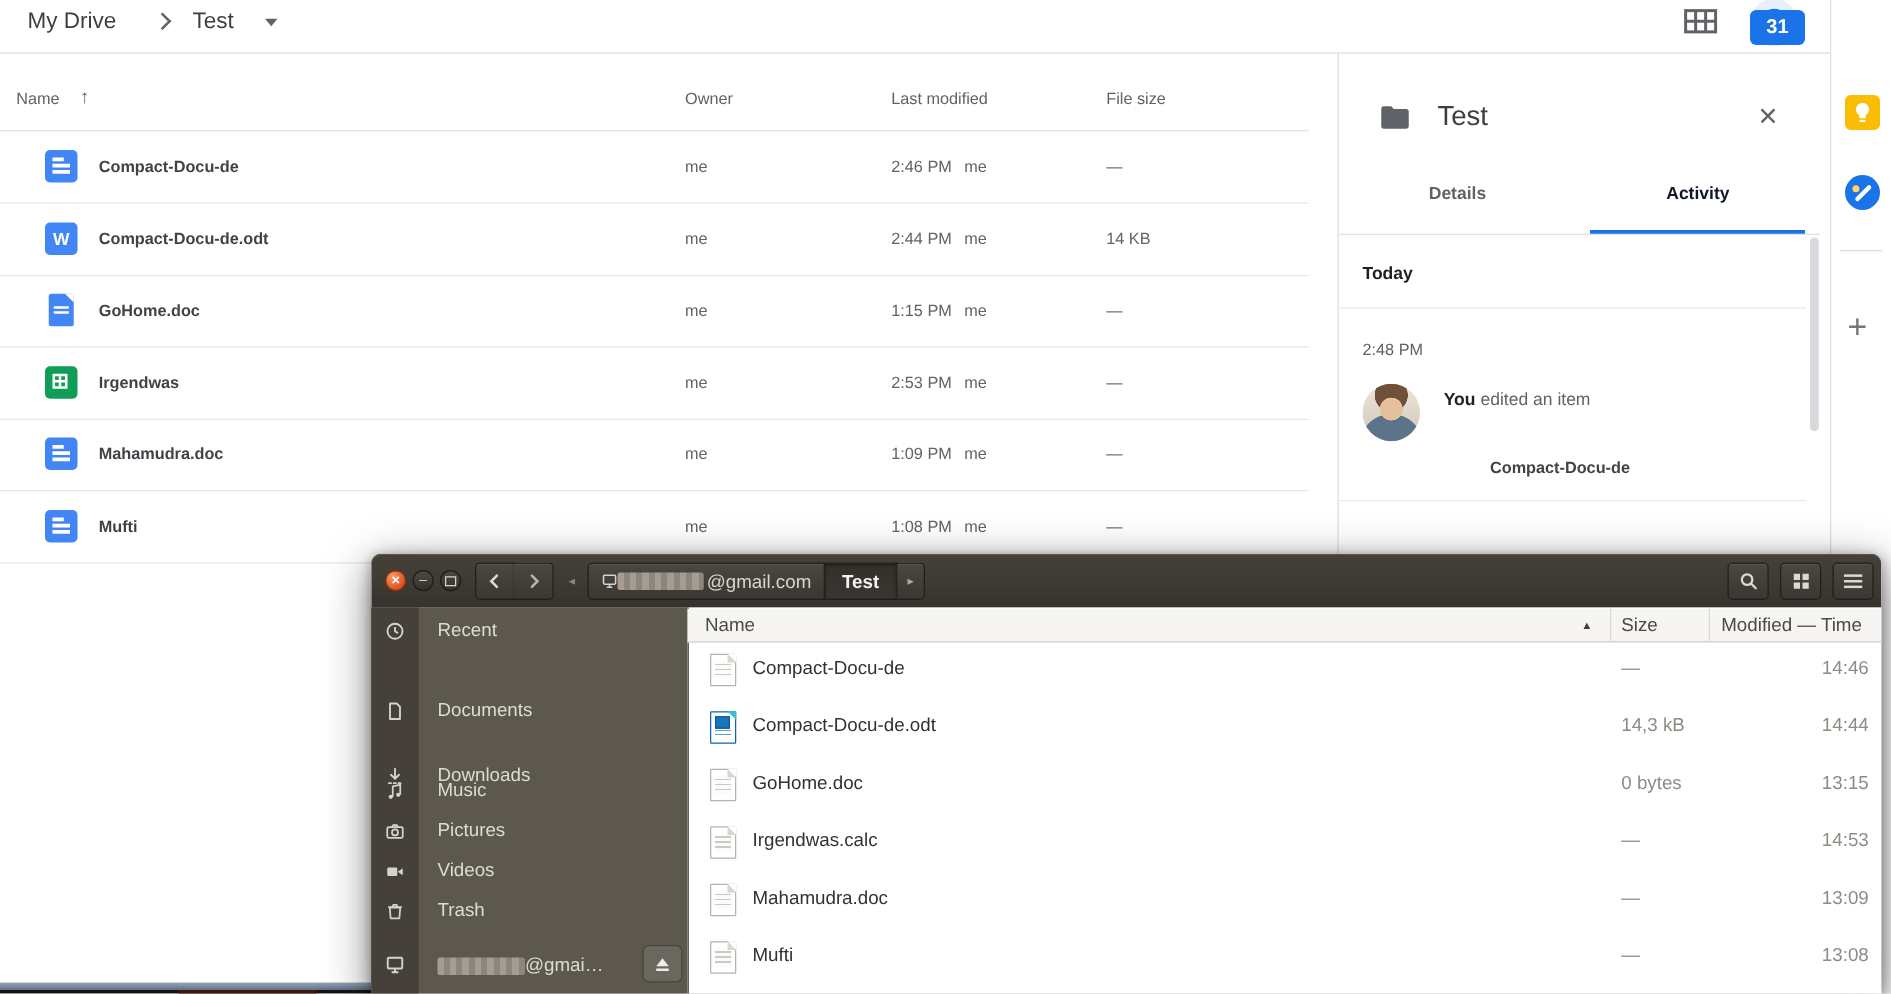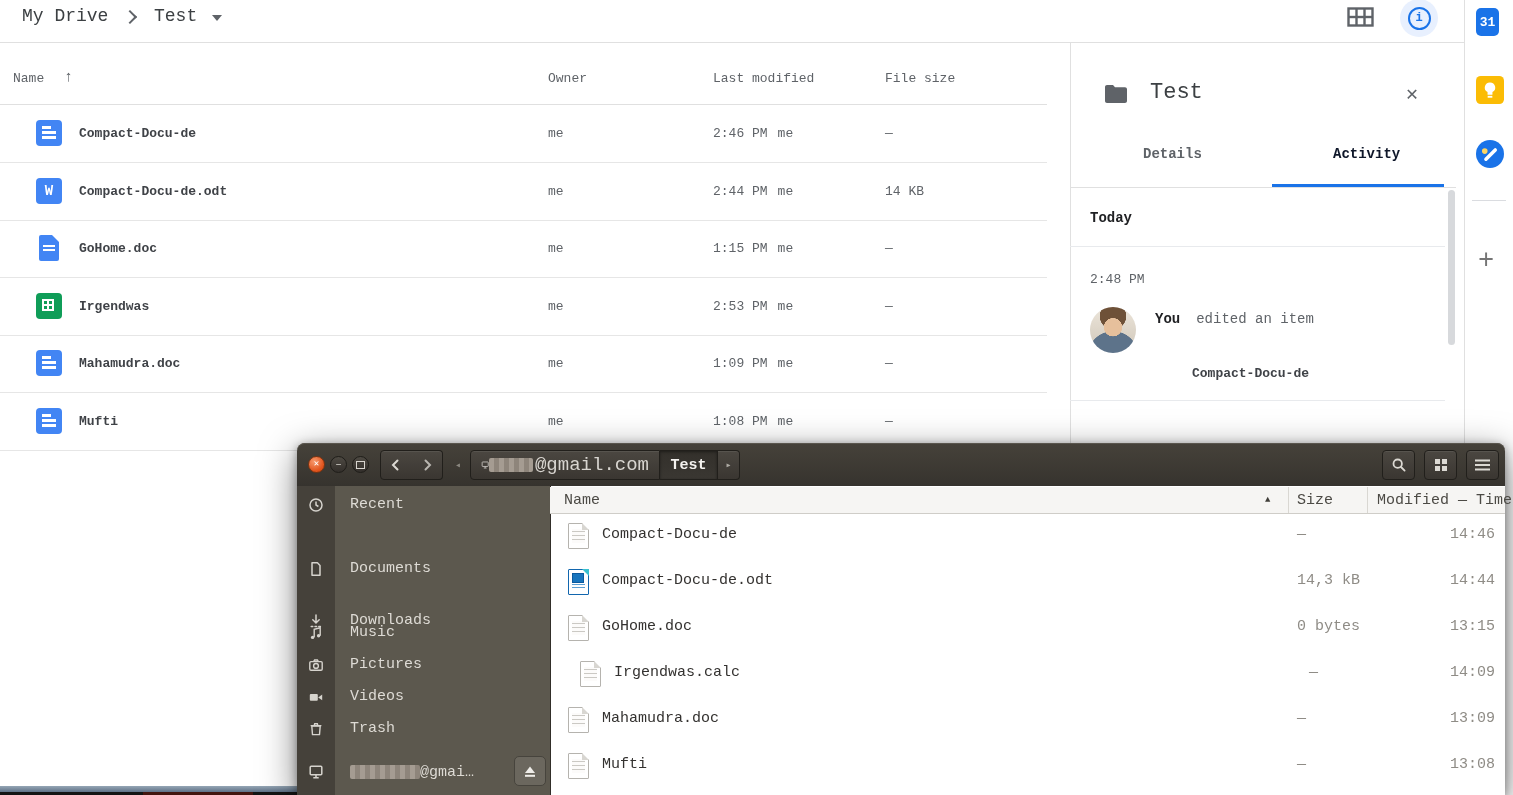--- a/index.html
+++ b/index.html
@@ -1,17 +1,17 @@
 <!DOCTYPE html>
 <html><head>
 <meta charset="utf-8">
 <style>
   html,body{margin:0;padding:0;background:#e9e9e9;}
   .screen{position:relative;width:1513px;height:795px;background:#fff;overflow:hidden;
-          font-family:Liberation Mono, monospace;-webkit-font-smoothing:antialiased;}
+          font-family:Liberation Sans, sans-serif;-webkit-font-smoothing:antialiased;}
   .abs{position:absolute;}
 
   
   .crumb-root{left:22px;top:6px;font-size:18px;color:#3c4043;}
   .crumb-sep{left:125px;top:12px;width:8px;height:8px;border-top:2px solid #5f6368;border-right:2px solid #5f6368;transform:rotate(45deg);}
   .crumb-cur{left:154px;top:6px;font-size:18px;color:#3c4043;}
   .crumb-caret{left:212px;top:15px;width:0;height:0;border-left:5px solid transparent;border-right:5px solid transparent;border-top:6px solid #5f6368;}
   .hdiv{background:#e0e0e0;height:1px;}
   .vdiv{background:#e0e0e0;width:1px;}
 
@@ -50,26 +50,26 @@
   .tab-underline{left:1272px;top:184px;width:172px;height:3px;background:#1a73e8;}
   .p-day{left:1090px;top:210px;font-size:14px;font-weight:bold;color:#202124;}
   .p-time{left:1090px;top:272px;font-size:13px;color:#5f6368;}
   .avatar{left:1090px;top:307px;width:46px;height:46px;border-radius:50%;overflow:hidden;
     background:
       radial-gradient(circle at 50% 44%,#e6c09c 0 26%,rgba(0,0,0,0) 27%),
       radial-gradient(circle at 50% 20%,#6e5138 0 30%,rgba(0,0,0,0) 31%),
       radial-gradient(circle at 50% 108%,#5d738a 0 46%,rgba(0,0,0,0) 47%),
       linear-gradient(#ece5da,#cfc6b8);}
   .p-act{left:1155px;top:311px;font-size:14px;color:#5f6368;}
-  .p-act b{color:#202124;margin-right:16px;}
+  .p-act b{color:#202124;margin-right:4px;}
   .p-item-name{left:1192px;top:366px;font-size:13px;font-weight:bold;color:#3f4247;}
   .p-scroll{left:1448px;top:190px;width:7px;height:155px;border-radius:4px;background:#d7d9dc;}
 
   
-  .rail-cal{left:1476px;top:8px;width:23px;height:28px;border-radius:5px;background:#1a73e8;color:#fff;font-size:13px;font-weight:bold;display:flex;align-items:center;justify-content:center;}
+  .rail-cal{left:1400px;top:8px;width:44px;height:28px;border-radius:5px;background:#1a73e8;color:#fff;font-size:16px;font-weight:bold;display:flex;align-items:center;justify-content:center;}
   .rail-plus{left:1478px;top:246px;font-size:27px;font-weight:200;color:#757575;}
 
   
   .bbar{left:0;top:786px;width:297px;height:6px;background:linear-gradient(#95a6b5,#5f7187);}
   .bdark{left:0;top:792px;width:297px;height:3px;background:#141414;}
   .bred{left:143px;top:792px;width:110px;height:3px;background:#43150f;}
 
   
   .fm{left:297px;top:443px;width:1208px;height:352px;border-radius:8px 8px 0 0;z-index:10;
       box-shadow:0 10px 36px rgba(0,0,0,.5),0 2px 10px rgba(0,0,0,.35);background:#fff;}
@@ -80,21 +80,21 @@
   .wmin,.wmax{background:linear-gradient(#4e4a43,#332f2b);border:1px solid #1f1d19;color:#d8d5cf;}
   .wmin{left:33px;font-size:11px;line-height:1;}
   .wmax{left:55px;}
   .wmax i{display:block;width:7px;height:6px;border:1.5px solid #d8d5cf;}
   .tbtn{position:absolute;top:7px;height:30px;box-sizing:border-box;border:1px solid #211f1b;border-radius:4px;
       background:linear-gradient(#4b4741,#3a3631);display:flex;align-items:center;justify-content:center;
       color:#dcd9d3;box-shadow:inset 0 1px 0 rgba(255,255,255,.07);}
   .joinL{border-radius:4px 0 0 4px;}
   .joinM{border-radius:0;border-left:0;}
   .joinR{border-radius:0 4px 4px 0;border-left:0;}
-  .pb-label{font-size:19px;color:#d8d5d0;margin-left:8px;white-space:nowrap;}
+  .pb-label{font-size:15px;color:#d8d5d0;margin-left:8px;white-space:nowrap;}
   .pb-cur{background:linear-gradient(#33302b,#3a3732);box-shadow:inset 0 1px 3px rgba(0,0,0,.4);font-weight:bold;color:#f4f2ef;font-size:15px;}
   .pscroll-arrow{position:absolute;top:16px;font-size:10px;color:#8a877f;}
   .redact{display:inline-block;vertical-align:middle;height:14px;border-radius:2px;
       background:repeating-linear-gradient(90deg,#a59c92 0 5px,#8e857b 5px 10px);}
 
   .fm-side{position:absolute;left:0;top:43px;bottom:0;width:253px;background:#5c584e;}
   .fm-strip{position:absolute;left:0;top:43px;bottom:0;width:38px;background:#45413a;}
   .srow{position:absolute;left:0;width:253px;height:32px;}
   .srow .sic{position:absolute;left:11px;top:8px;color:#d6d3cd;}
   .srow .slab{position:absolute;left:53px;top:7px;font-size:15px;color:#dedbd5;white-space:nowrap;}
@@ -394,25 +394,25 @@
       <span class="fnm">Compact-Docu-de.odt</span>
       <span class="fsz">14,3 kB</span>
       <span class="ftm">14:44</span>
     </div>
     <div class="frow" style="top:162px;">
       <span class="fic f-doc"></span>
       <span class="fnm">GoHome.doc</span>
       <span class="fsz">0 bytes</span>
       <span class="ftm">13:15</span>
     </div>
-    <div class="frow" style="top:208px;margin-left:12px;">
+    <div class="frow" style="top:208px;">
       <span class="fic f-doc"></span>
       <span class="fnm">Irgendwas.calc</span>
       <span class="fsz">—</span>
-      <span class="ftm">14:09</span>
+      <span class="ftm">14:53</span>
     </div>
     <div class="frow" style="top:254px;">
       <span class="fic f-doc"></span>
       <span class="fnm">Mahamudra.doc</span>
       <span class="fsz">—</span>
       <span class="ftm">13:09</span>
     </div>
     <div class="frow" style="top:300px;">
       <span class="fic f-doc"></span>
       <span class="fnm">Mufti</span>

